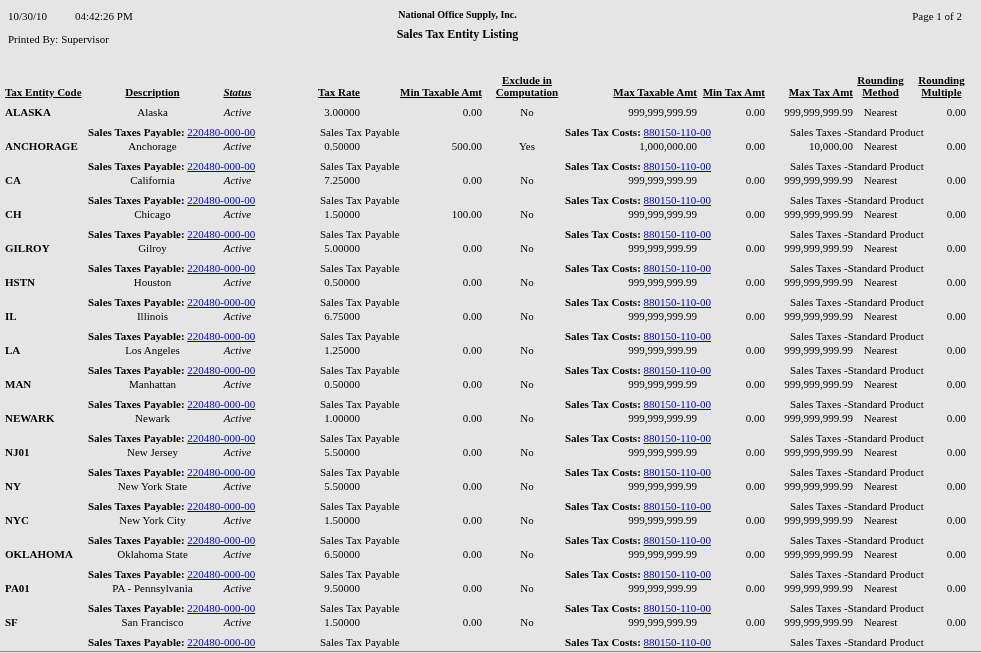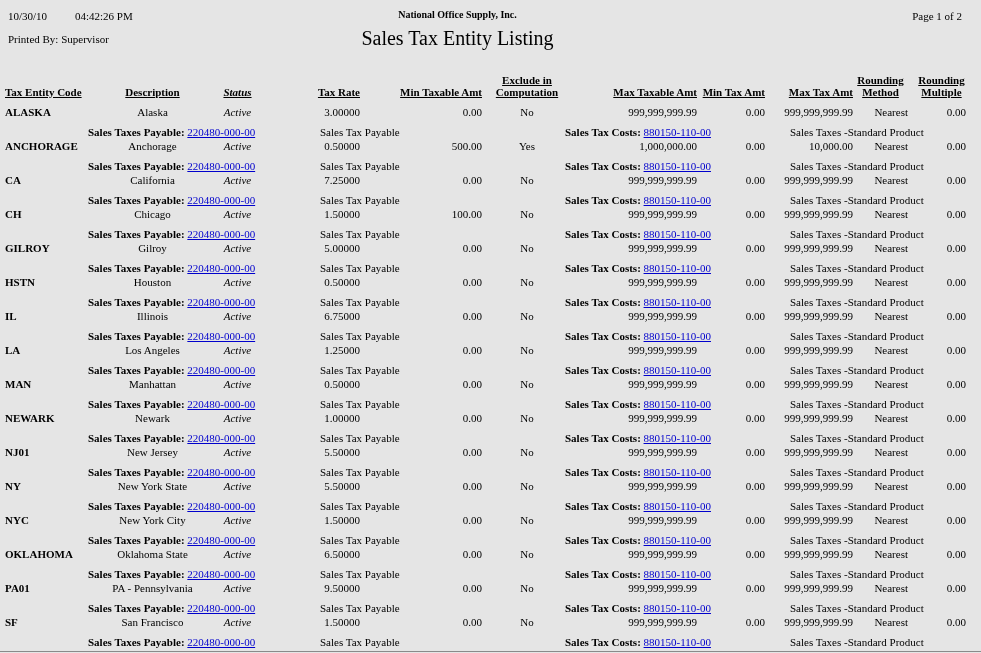--- a/index.html
+++ b/index.html
@@ -15,21 +15,21 @@
     overflow: hidden;
   }
   .u { text-decoration: underline; }
 
   
   .hdr-date    { position: absolute; left: 8px;  top: 10px; }
   .hdr-time    { position: absolute; left: 75px; top: 10px; }
   .hdr-printed { position: absolute; left: 8px;  top: 33px; }
   .hdr-center  { position: absolute; left: 0;    top: 9px; width: 915px; text-align: center; }
   .hdr-company { font-weight: bold; font-size: 10px; }
-  .hdr-title   { font-weight: normal; font-size: 20px; margin-top: 7px; }
+  .hdr-title   { font-weight: bold; font-size: 12px; margin-top: 7px; }
   .hdr-page    { position: absolute; right: 19px; top: 10px; }
 
   
   .col-headers {
     position: absolute; top: 74px; left: 5px; width: 970px;
     display: flex; align-items: flex-end;
     font-weight: bold; line-height: 12px;
   }
   .c { flex: 0 0 auto; white-space: nowrap; overflow: visible; }
   .c-code       { width: 80px;  text-align: left; }
@@ -42,21 +42,21 @@
   .c-minTax     { width: 68px;  text-align: right; }
   .c-maxTax     { width: 88px;  text-align: right; }
   .c-rndM       { width: 55px;  text-align: center; }
   .c-rndX       { width: 67px;  text-align: center; }
 
   
   .rows { position: absolute; top: 106px; left: 5px; width: 970px; }
   .entity { position: relative; height: 34px; }
   .row-main { position: absolute; top: 0; left: 0; right: 0; display: flex; line-height: 13px; }
   .row-main .c-code { font-weight: bold; }
-  .row-main .c-rndM { text-align: right; }
+  .row-main .c-rndM { text-align: center; }
   .row-main .c-rndX { text-align: right; padding-right: 9px; }
 
   .row-gl { position: absolute; top: 20px; left: 0; right: 0; height: 13px; line-height: 13px; white-space: nowrap; }
   .gl-payable      { position: absolute; left: 83px; }
   .gl-payable-desc { position: absolute; left: 315px; }
   .gl-costs        { position: absolute; left: 560px; }
   .gl-costs-desc   { position: absolute; left: 785px; }
   .gl-label { font-weight: bold; text-align: right; }
   a.gl-account { color: var(--link, #0000cc); text-decoration: underline; cursor: pointer; }
 

